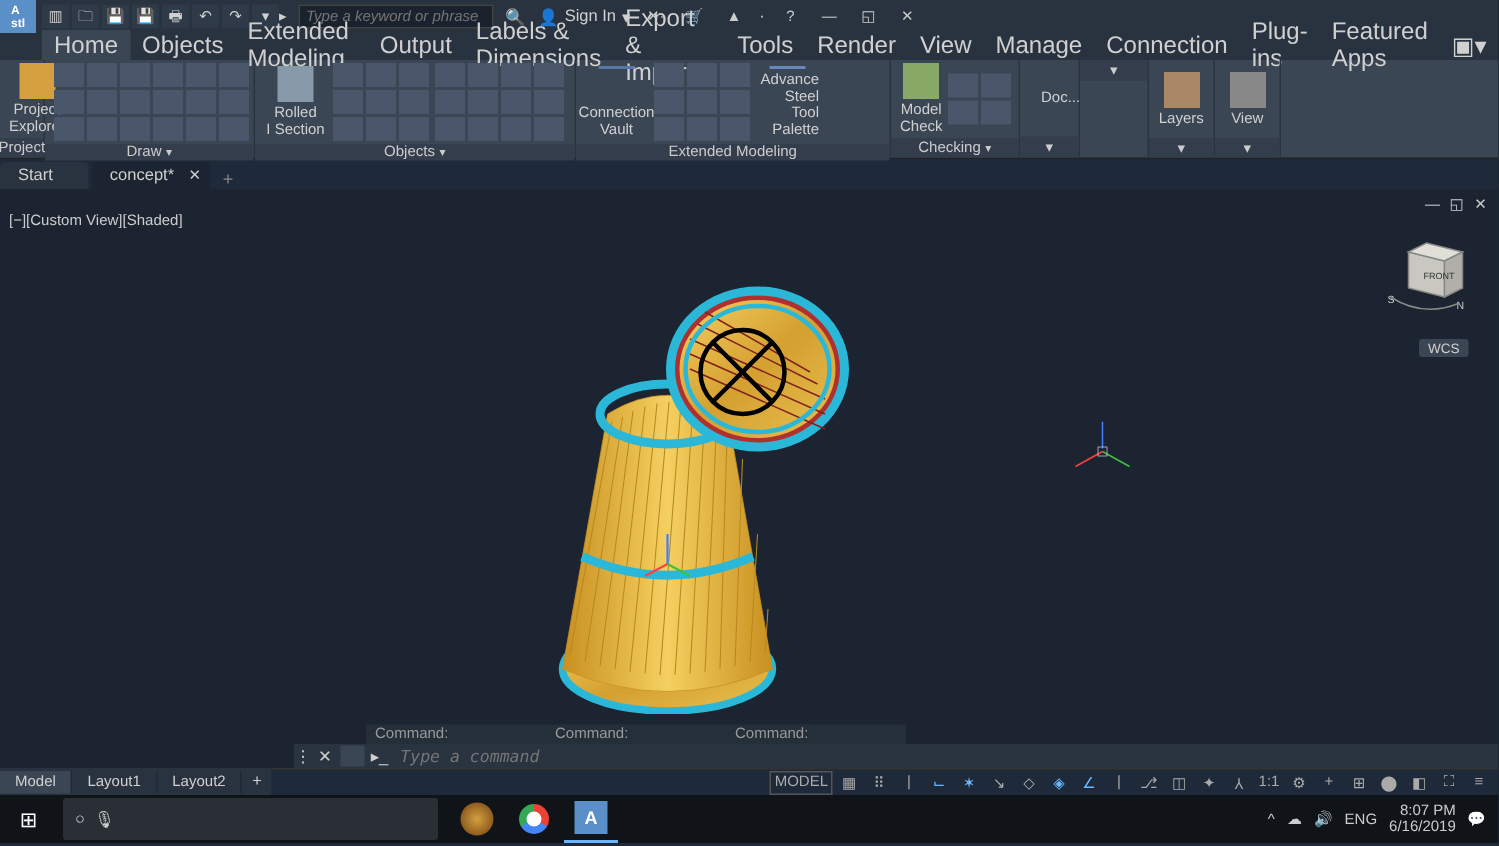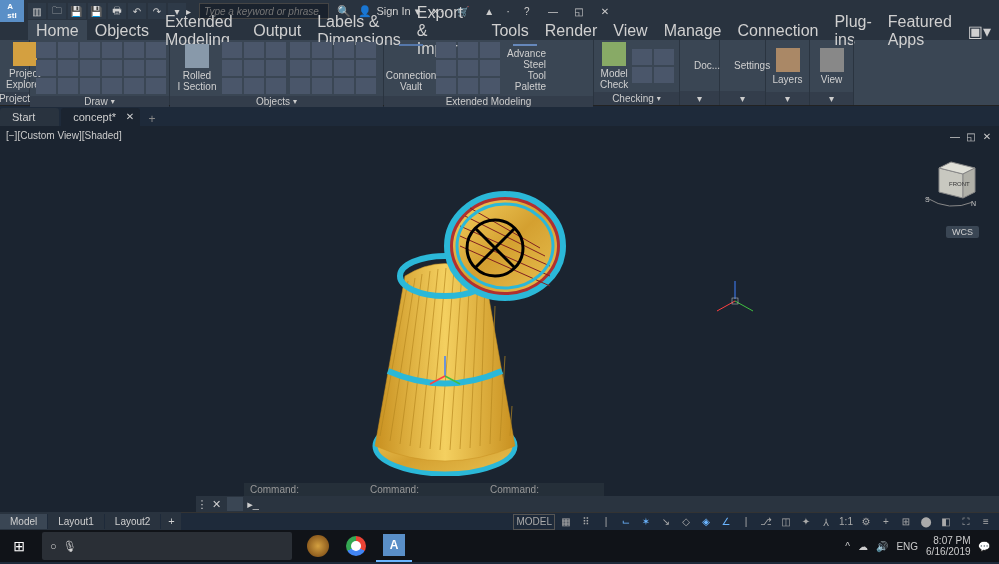--- a/index.html
+++ b/index.html
@@ -39,21 +39,21 @@
 
   
   .doc-tabs { height: 20px; background: #1e2a3a; display: flex; align-items: flex-end; }
   .doc-tab { padding: 3px 24px 3px 12px; background: #29333f; font-size: 11px; cursor: pointer; position: relative; margin-right: 2px; border-top-left-radius: 3px; border-top-right-radius: 3px;}
   .doc-tab.active { background: #1b2430; }
   .doc-tab .close { position: absolute; right: 6px; top: 3px; font-size: 10px; cursor: pointer; }
   .add-tab { width: 20px; text-align: center; cursor: pointer; font-size: 12px; color: #888; }
 
   
   .viewport { position: relative; height: 386px; background: #1b2430; }
-  .view-label { position: absolute; top: 4px; left: 6px; font-size: 10px; color: #ccc; }
+  .view-label { position: absolute; top: 16px; left: 6px; font-size: 10px; color: #ccc; }
   .view-controls { position: absolute; top: 4px; right: 6px; display: flex; gap: 4px; }
   .view-controls span { width: 12px; height: 12px; cursor: pointer; font-size: 10px; color: #ccc; display:flex; align-items:center; justify-content:center;}
   .viewcube { position: absolute; top: 30px; right: 20px; width: 60px; height: 60px; }
   .wcs-badge { position: absolute; top: 100px; right: 20px; background: #3a4654; padding: 1px 6px; font-size: 9px; border-radius: 2px; }
   .model3d { position: absolute; left: 360px; top: 30px; width: 260px; height: 320px; }
   .cursor3d { position: absolute; left: 715px; top: 155px; width: 40px; height: 40px; }
 
   
   .cmd-history { position: absolute; bottom: 16px; left: 244px; display:flex; flex-direction:row; gap:0;}
   .cmd-history div { background: rgba(40,50,60,0.8); padding: 1px 6px; font-size: 10px; color: #999; width:120px;}
@@ -253,23 +253,20 @@
     <div class="panel-title dropdown-arrow">Checking</div>
   </div>
 
   <div class="ribbon-panel" style="width:40px;">
     <div class="panel-body">
         <div class="txt-btn">Doc...</div>
       </div>
     <div class="panel-title">▾</div>
   </div>
   <div class="ribbon-panel" style="width:46px;">
-    <div class="panel-body">
-        <div class="txt-btn">Settings</div>
-      </div>
     <div class="panel-title">▾</div>
   </div>
   <div class="ribbon-panel" style="width:44px;">
     <div class="panel-body">
         <div class="big-btn">
           <div class="icon" style="background:#aa8866;"></div>
           <span>Layers</span>
         </div>
       </div>
     <div class="panel-title">▾</div>
@@ -382,20 +379,21 @@
     <div>Command:</div>
     <div>Command:</div>
     <div>Command:</div>
   </div>
 
   <div class="cmd-line">
     <div class="handle">⋮</div>
     <span style="padding:0 4px;cursor:pointer;">✕</span>
     <div class="cmd-icon"></div>
     <span style="padding:0 2px;">▸_</span>
+    <input placeholder="Type a command" style="">
   </div>
 </div>
 
 <div style="display:flex; height:18px;">
   <div class="layout-tabs" style="flex:0 0 auto;">
     <div class="layout-tab active">Model</div>
     <div class="layout-tab">Layout1</div>
     <div class="layout-tab">Layout2</div>
     <div class="layout-add">+</div>
   </div>

